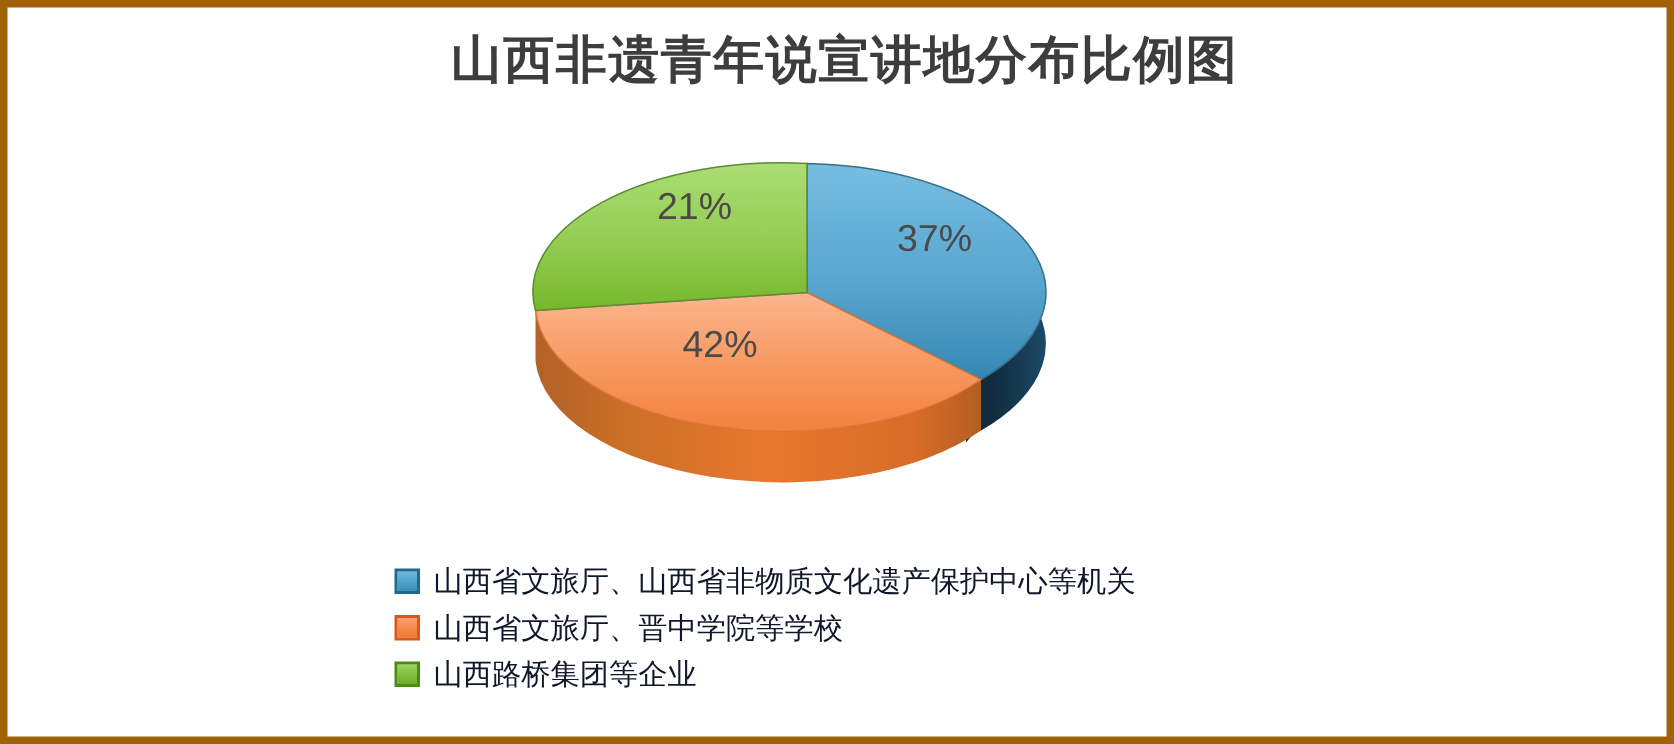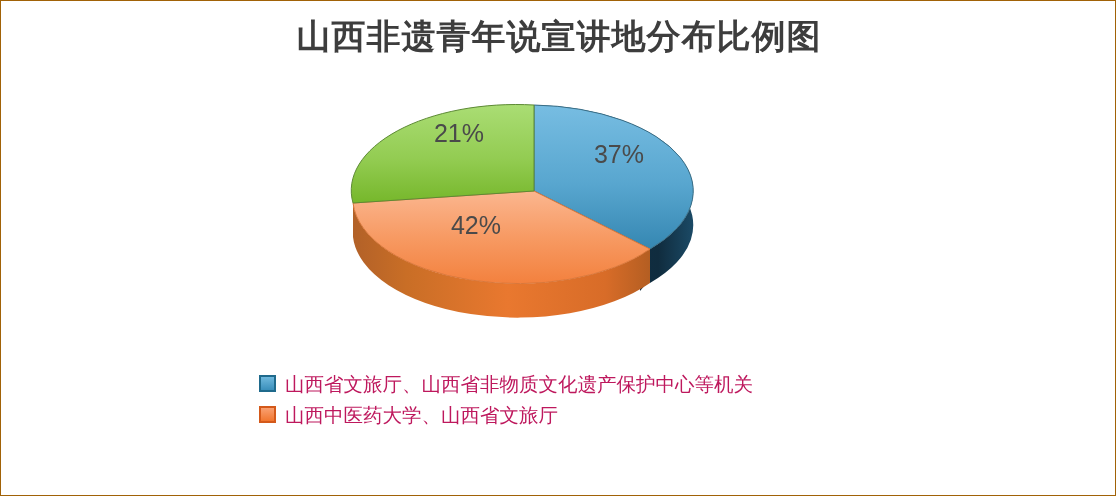--- a/index.html
+++ b/index.html
@@ -9,21 +9,21 @@
   }
   body {
     font-family: "Liberation Sans", "DejaVu Sans", sans-serif;
   }
   #chart-frame {
     position: relative;
     width: 1116px;
     height: 496px;
     background: #ffffff;
     box-sizing: border-box;
-    border: 1px solid #a16207;
+    border: 5px solid #a16207;
     overflow: hidden;
   }
   #chart-title {
     position: absolute;
     left: 0;
     top: 12px;
     width: 1116px;
     text-align: center;
     font-size: 34px;
     font-weight: bold;
@@ -62,21 +62,21 @@
     width: 17px;
     height: 17px;
     flex: 0 0 17px;
     box-sizing: border-box;
     border-style: solid;
     border-width: 2px;
     margin-right: 9px;
   }
   .legend-label {
     font-size: 19.5px;
-    color: #be185d;
+    color: #0f172a;
     white-space: nowrap;
     line-height: 22px;
   }
 </style>
 </head>
 <body>
 
 <div id="chart-frame">
 
   <div id="chart-title">山西非遗青年说宣讲地分布比例图</div>
@@ -147,19 +147,23 @@
 
   <div id="legend">
 
     <div class="legend-item">
       <span class="legend-swatch" style="background:linear-gradient(#6fb8dd,#3a8fbb);border-color:#1f6a8c;"></span>
       <span class="legend-label">山西省文旅厅、山西省非物质文化遗产保护中心等机关</span>
     </div>
 
     <div class="legend-item">
       <span class="legend-swatch" style="background:linear-gradient(#f9a071,#f1762f);border-color:#d4591a;"></span>
-      <span class="legend-label">山西中医药大学、山西省文旅厅</span>
+      <span class="legend-label">山西省文旅厅、晋中学院等学校</span>
     </div>
 
+    <div class="legend-item">
+      <span class="legend-swatch" style="background:linear-gradient(#9ad35f,#6eae24);border-color:#4f8a18;"></span>
+      <span class="legend-label">山西路桥集团等企业</span>
+    </div>
 
   </div>
 
 </div>
 
 </body></html>

